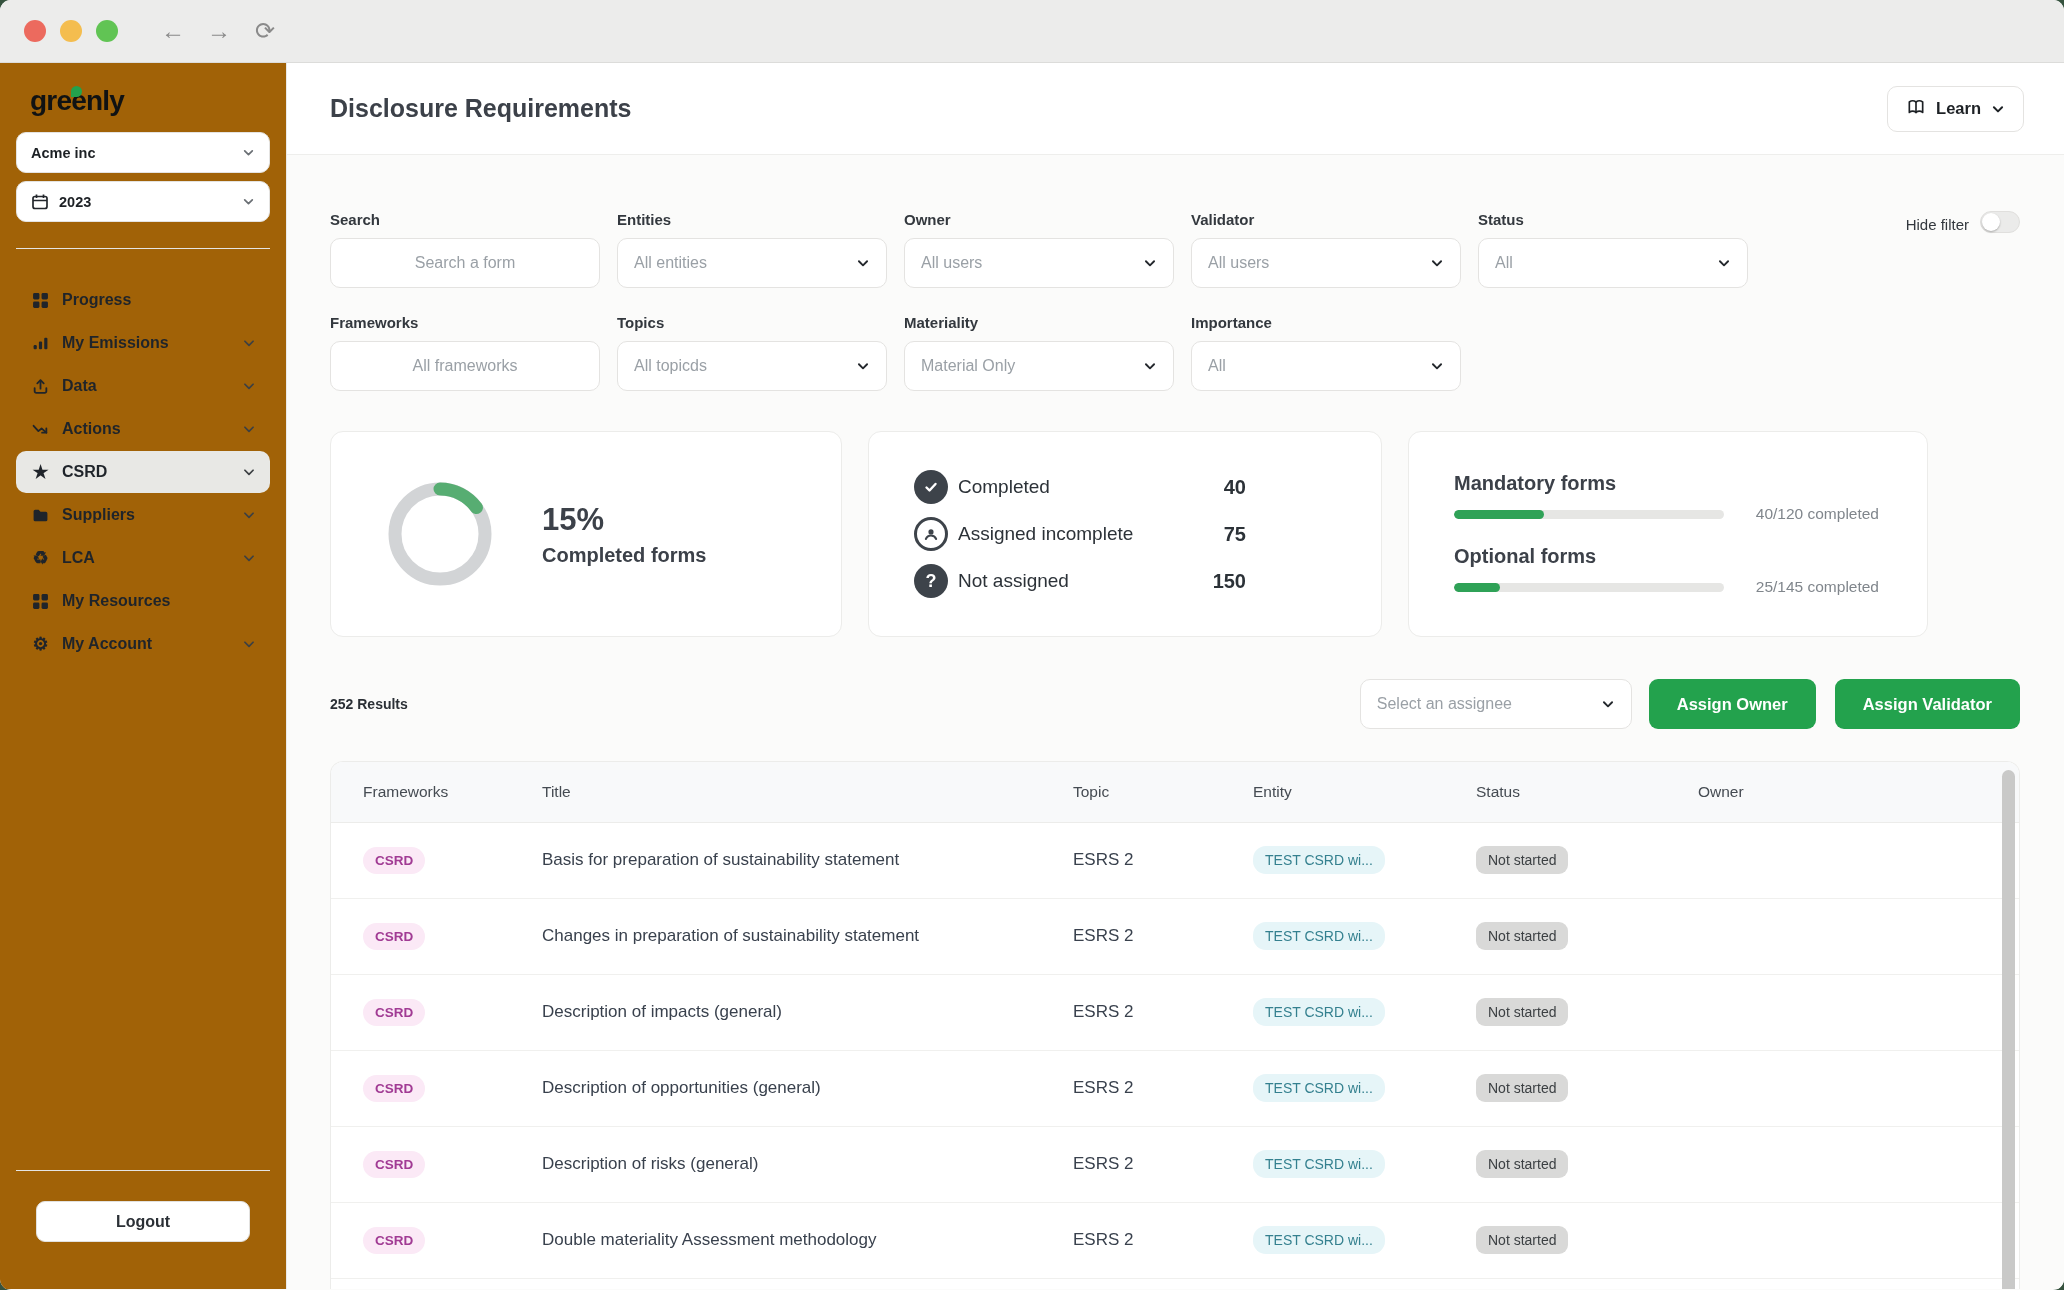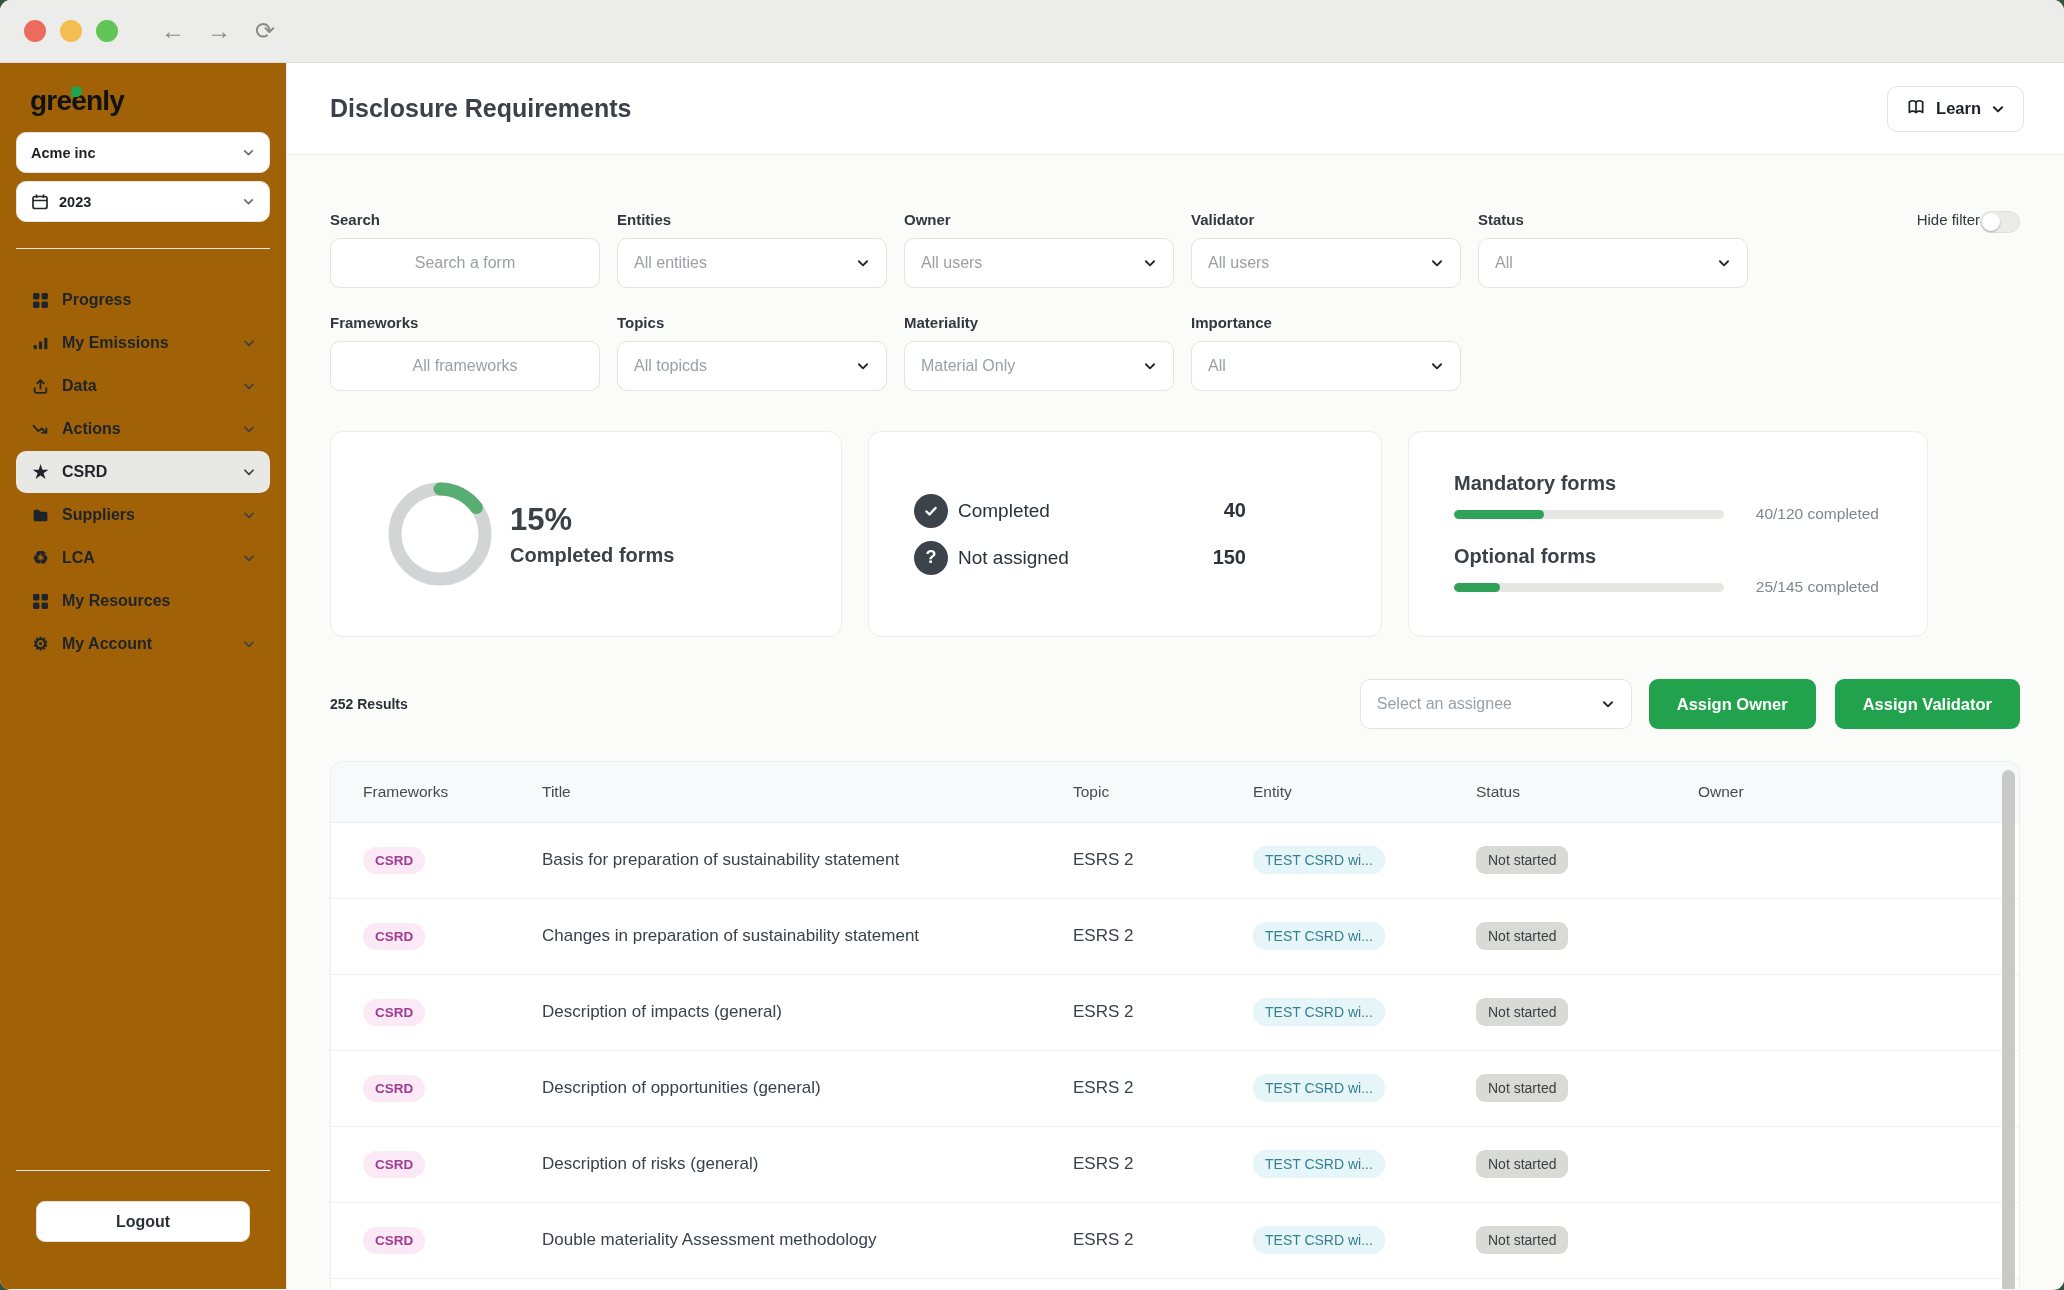--- a/index.html
+++ b/index.html
@@ -52,31 +52,31 @@
   
   .content { flex:1; display:flex; flex-direction:column; padding:56px 44px 0 43px; min-height:0; }
   .filter-row { display:flex; gap:17px; align-items:flex-start; }
   .filter-row + .filter-row { margin-top:26px; }
   .filter-field { width:270px; }
   .filter-label { font-size:15px; font-weight:700; color:#33383e; margin-bottom:10px; }
   .control { height:50px; background:#fff; border:1px solid #e4e3e1; border-radius:10px; display:flex; align-items:center; padding:0 16px; font-size:16px; color:#9aa0a6; }
   .control.select { cursor:pointer; justify-content:space-between; }
   .control input { border:none; outline:none; width:100%; font-size:16px; font-family:inherit; color:#23272c; background:transparent;text-align:center; }
   .control input::placeholder { color:#9aa0a6; }
-  .hide-filter { margin-left:auto; display:flex; align-items:flex-start; margin-top:0; }
+  .hide-filter { margin-left:auto; display:flex; align-items:flex-end; gap:11px; margin-top:0; }
   .hide-filter-label { font-size:15px; font-weight:500; color:#33383e; }
   .toggle { width:40px; height:22px; border-radius:11px; background:#ebebea; border:1px solid #e0dfdd; position:relative; cursor:pointer; }
   .toggle .knob { position:absolute; left:1px; top:1px; width:18px; height:18px; border-radius:50%; background:#fff; box-shadow:0 1px 2px rgba(0,0,0,.28); }
 
   
   .cards { display:flex; gap:26px; margin-top:40px; }
   .card { background:#fff; border:1px solid #ececea; border-radius:13px; height:206px; }
   .card.c1 { width:512px; display:flex; align-items:center; padding-left:57px; }
   .donut-wrap { width:104px; height:104px; flex-shrink:0; }
-  .c1-text { margin-left:18px; }
+  .c1-text { margin-left:50px; }
   .c1-percent { font-size:31px; font-weight:700; color:#3c4149; }
   .c1-label { font-size:20px; font-weight:700; color:#3c4149; margin-top:6px; }
   .card.c2 { width:514px; display:flex; flex-direction:column; justify-content:center; gap:13px; padding:0 135px 0 45px; }
   .stat-row { display:flex; align-items:center; }
   .stat-ico { width:34px; height:34px; border-radius:50%; background:#3d434a; color:#fff; display:flex; align-items:center; justify-content:center; font-size:18px; font-weight:700; margin-right:10px; flex-shrink:0; }
   .stat-ico.outline { background:#fff; border:3px solid #3d434a; }
   .stat-label { flex:1; font-size:19px; color:#2c3238; }
   .stat-value { font-size:20px; font-weight:700; color:#2c3238; min-width:52px; text-align:right; }
   .card.c3 { width:520px; display:flex; flex-direction:column; justify-content:center; padding:0 48px 0 45px; }
   .form-title { font-size:20px; font-weight:700; color:#3c4149; }
@@ -415,20 +415,30 @@
             <div class="stat-row">
               <span class="stat-ico">
                   <svg width="16" height="16" viewBox="0 0 16 16" fill="none" stroke="#fff" stroke-width="2.4" stroke-linecap="round" stroke-linejoin="round">
                     <path d="M3.5 8.5 6.5 11.5 12.5 5"></path>
                   </svg>
                 </span>
               <span class="stat-label">Completed</span>
               <span class="stat-value">40</span>
             </div>
             <div class="stat-row">
+              <span class="stat-ico outline">
+                  <svg width="20" height="20" viewBox="0 0 24 24">
+                    <circle cx="12" cy="9.5" r="3.1" fill="#3d434a"></circle>
+                    <path d="M5.8 18c1.2-2.7 3.5-4.2 6.2-4.2s5 1.5 6.2 4.2" stroke="#3d434a" stroke-width="2.4" fill="none" stroke-linecap="round"></path>
+                  </svg>
+                </span>
+              <span class="stat-label">Assigned incomplete</span>
+              <span class="stat-value">75</span>
+            </div>
+            <div class="stat-row">
               <span class="stat-ico">?</span>
               <span class="stat-label">Not assigned</span>
               <span class="stat-value">150</span>
             </div>
           </div>
 
           <div class="card c3">
             <div class="form-block">
               <div class="form-title">Mandatory forms</div>
               <div class="form-row">

